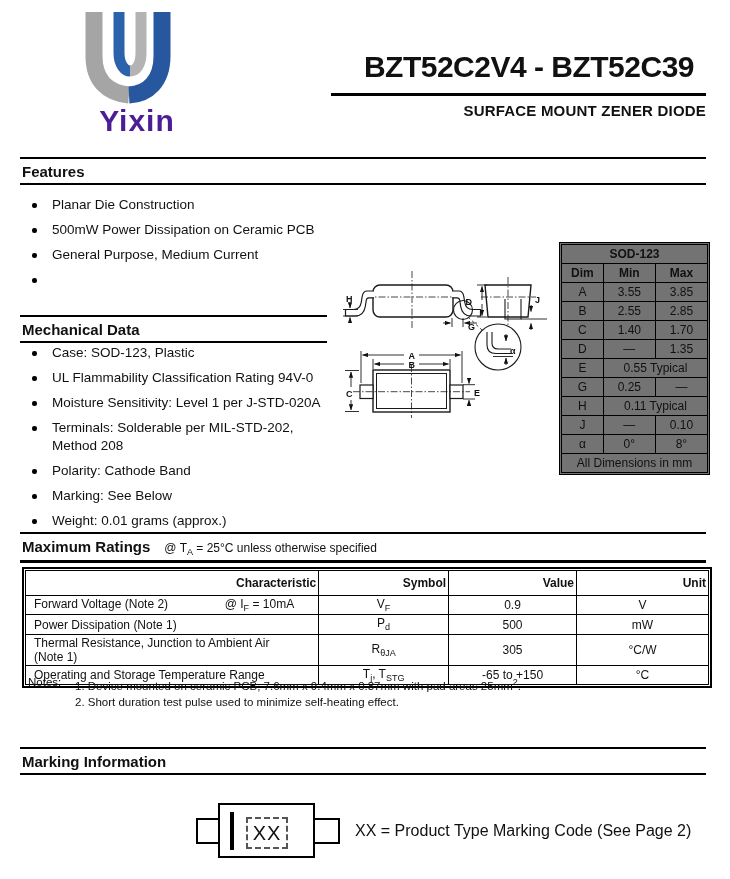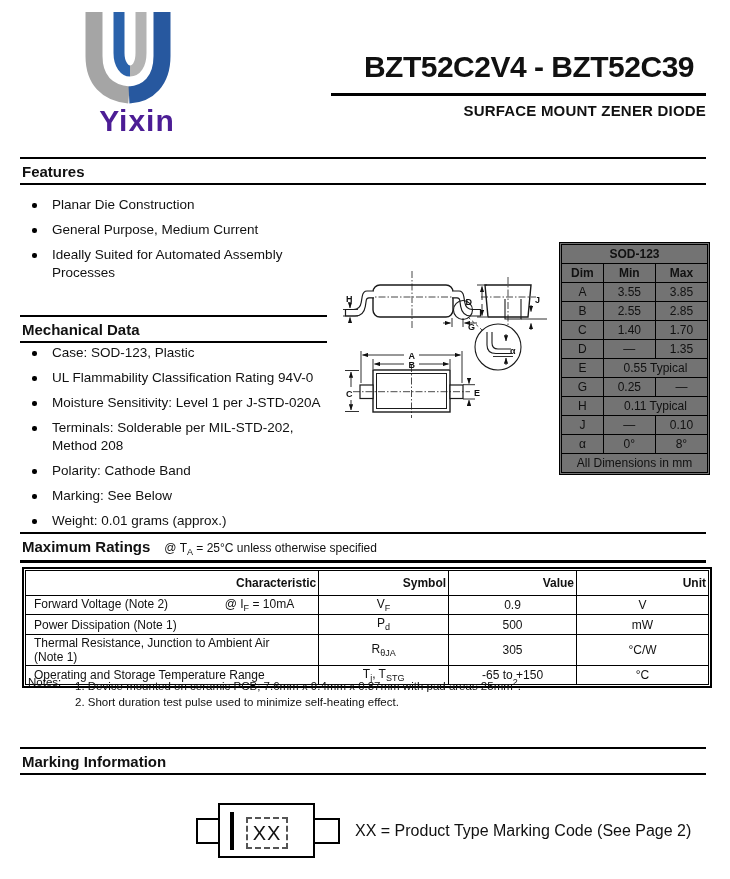--- a/index.html
+++ b/index.html
@@ -71,22 +71,23 @@
     <div class="logo-text">Yixin</div>
   </div>
 
   <div class="title">BZT52C2V4 - BZT52C39</div>
   <div class="title-rule"></div>
   <div class="subtitle">SURFACE MOUNT ZENER DIODE</div>
 
   <div class="band band-features">Features</div>
   <ul class="bullets list-features">
     <li><span class="dot"></span><span>Planar Die Construction</span></li>
+    <li><span class="dot"></span><span>500mW Power Dissipation on Ceramic PCB</span></li>
     <li><span class="dot"></span><span>General Purpose, Medium Current</span></li>
-    <li><span class="dot"></span><span>Ideally Suited for Automated Assembly Processes</span></li>
+    <li><span class="dot"></span></li>
   </ul>
 
   <div class="band band-mech">Mechanical Data</div>
   <ul class="bullets list-mech">
     <li><span class="dot"></span><span>Case: SOD-123, Plastic</span></li>
     <li><span class="dot"></span><span>UL Flammability Classification Rating 94V-0</span></li>
     <li><span class="dot"></span><span>Moisture Sensitivity: Level 1 per J-STD-020A</span></li>
     <li><span class="dot"></span><span>Terminals: Solderable per MIL-STD-202, Method 208</span></li>
     <li><span class="dot"></span><span>Polarity: Cathode Band</span></li>
     <li><span class="dot"></span><span>Marking: See Below</span></li>

